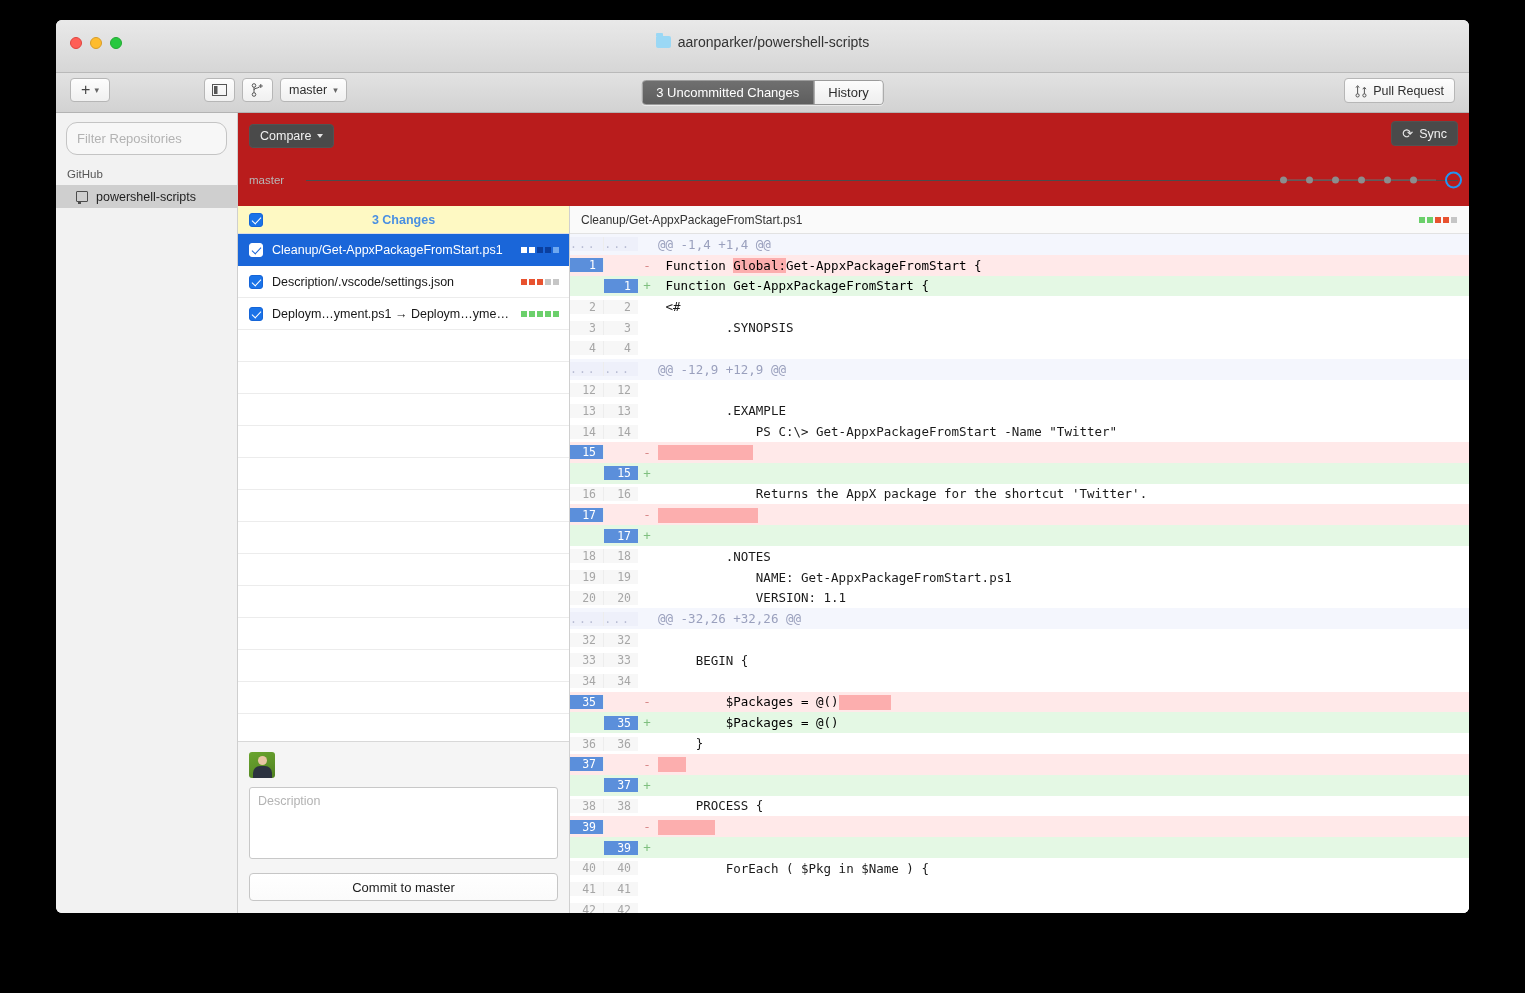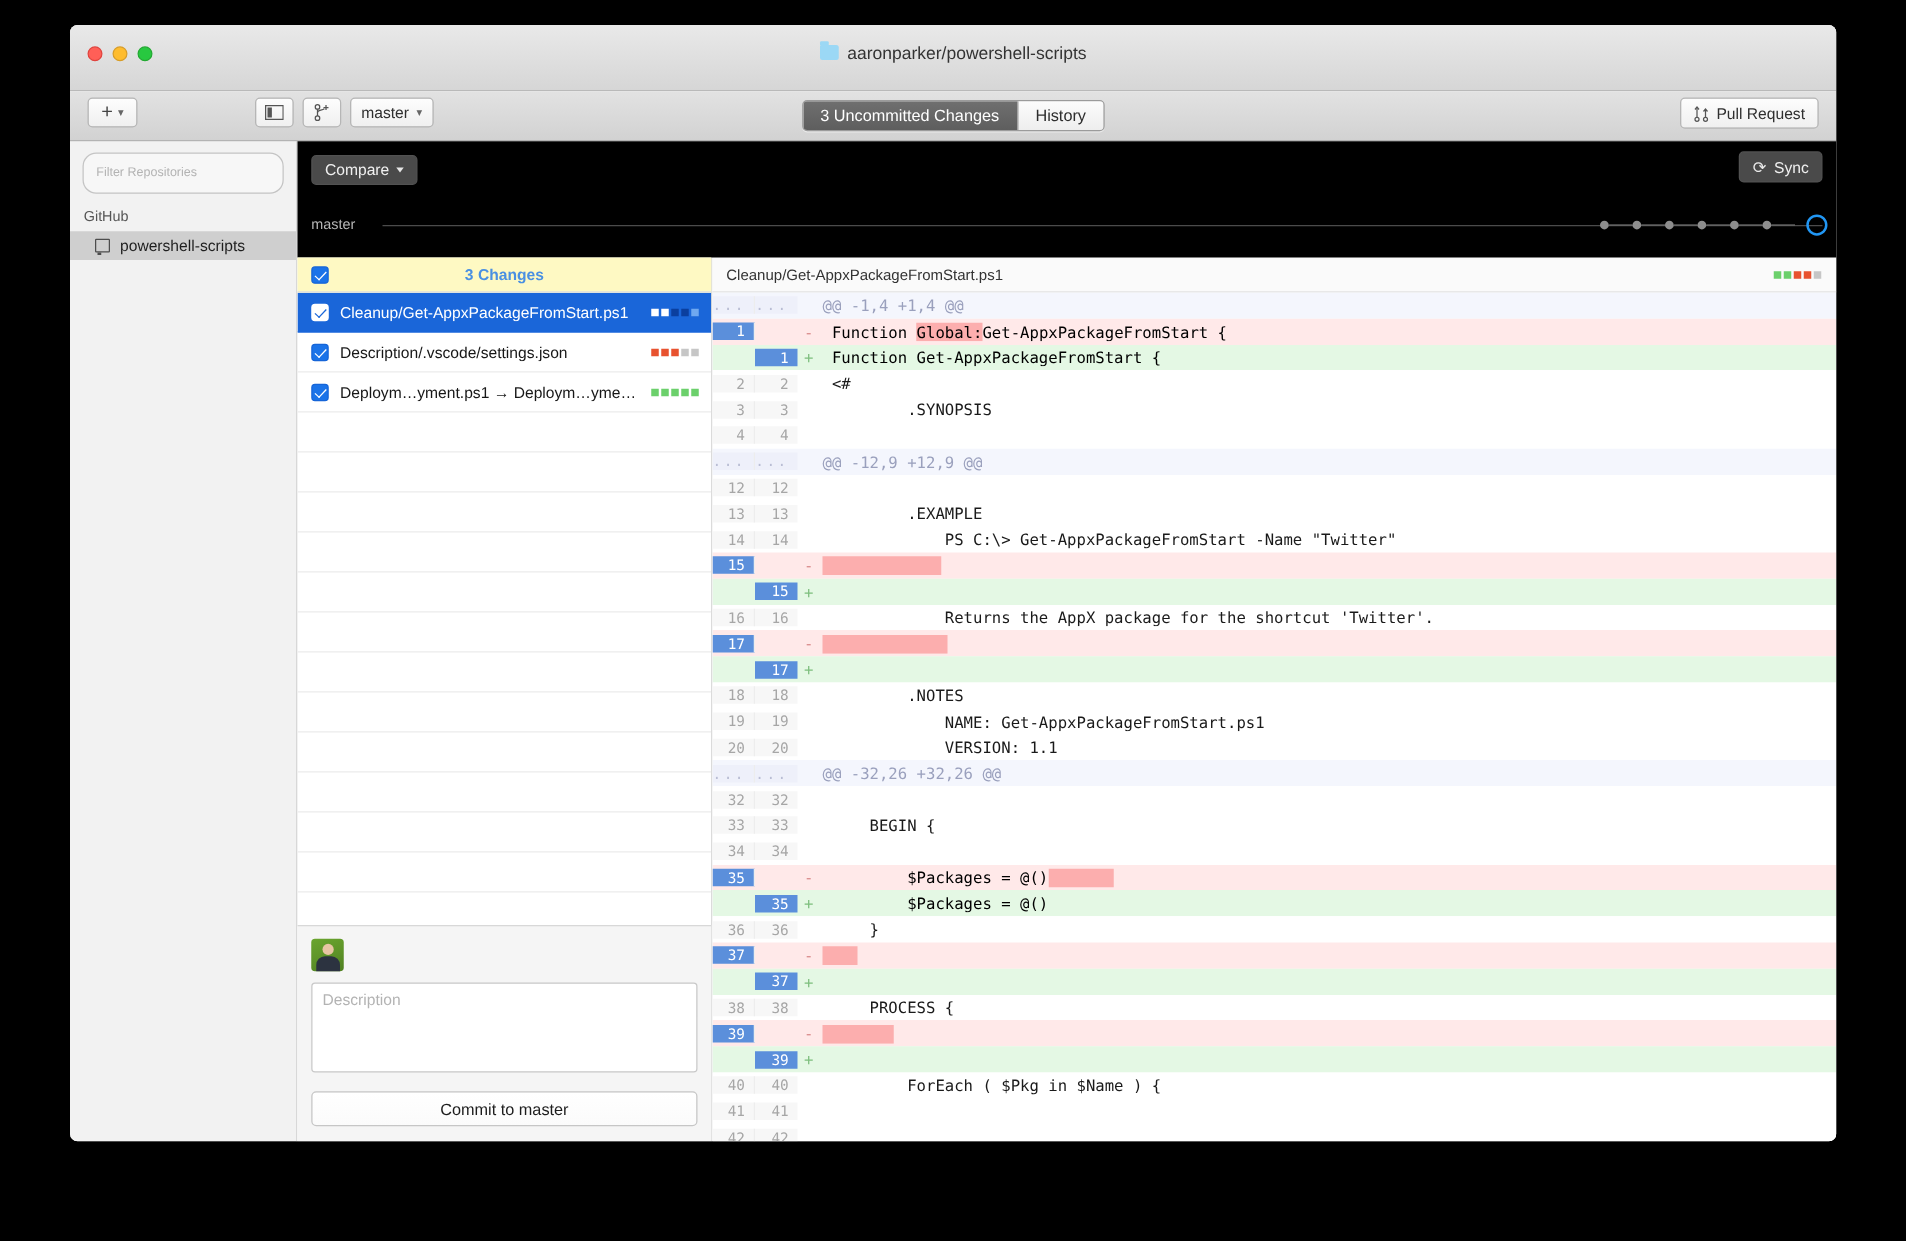--- a/index.html
+++ b/index.html
@@ -94,21 +94,21 @@
   .sidebar {
     width: 182px; flex: 0 0 182px;
     background: #f2f2f2;
     border-right: 1px solid #cfcfcf;
   }
   .filter-wrap { padding: 9px 10px 4px 10px; }
   .filter-input {
     width: 100%; height: 33px;
     border: 1px solid #c4c4c4; border-radius: 11px;
     background: #f7f7f7;
-    font-size: 10px; color: #9a9a9a;
+    font-size: 13px; color: #9a9a9a;
     padding: 12px 10px;
     font-family: "Liberation Sans", sans-serif;
     outline: none;
   }
   .sb-section { font-size: 11.5px; color: #555; padding: 9px 0 5px 11px; }
   .repo-row {
     display: flex; align-items: center; gap: 8px;
     height: 23px; padding-left: 20px;
     background: #cfcfcf;
     font-size: 12.5px; color: #1f1f1f;
@@ -121,21 +121,21 @@
   .repo-icon:after {
     content: ""; position: absolute; left: 1px; bottom: -3px;
     width: 3px; height: 2px; background: #4d4d4d;
   }
 
   
   .right { flex: 1; display: flex; flex-direction: column; min-width: 0; }
 
   
   .darkbar {
-    height: 93px; background: #000000;
+    height: 93px; background: #b91c1c;
     position: relative; flex: 0 0 93px;
   }
   .compare-btn {
     position: absolute; left: 11px; top: 11px;
     background: #4a4a4a; border: 1px solid #525252; border-radius: 4px;
     color: #f0f0f0; font-size: 12.5px;
     padding: 4px 10px; display: inline-flex; align-items: center; gap: 6px;
   }
   .compare-btn .caret-d { border-top-color: #e6e6e6; }
   .sync-btn {

